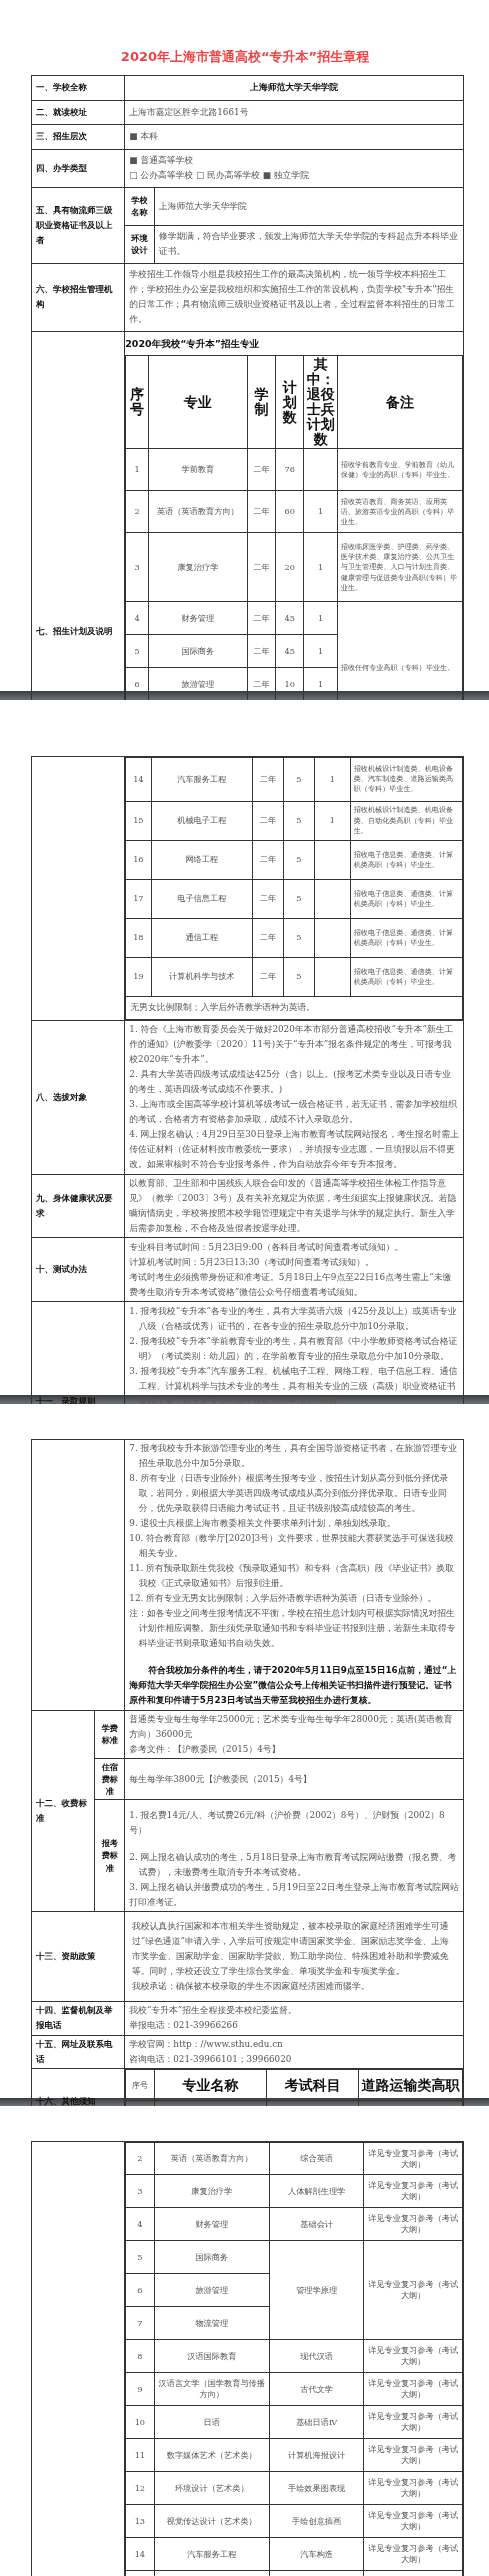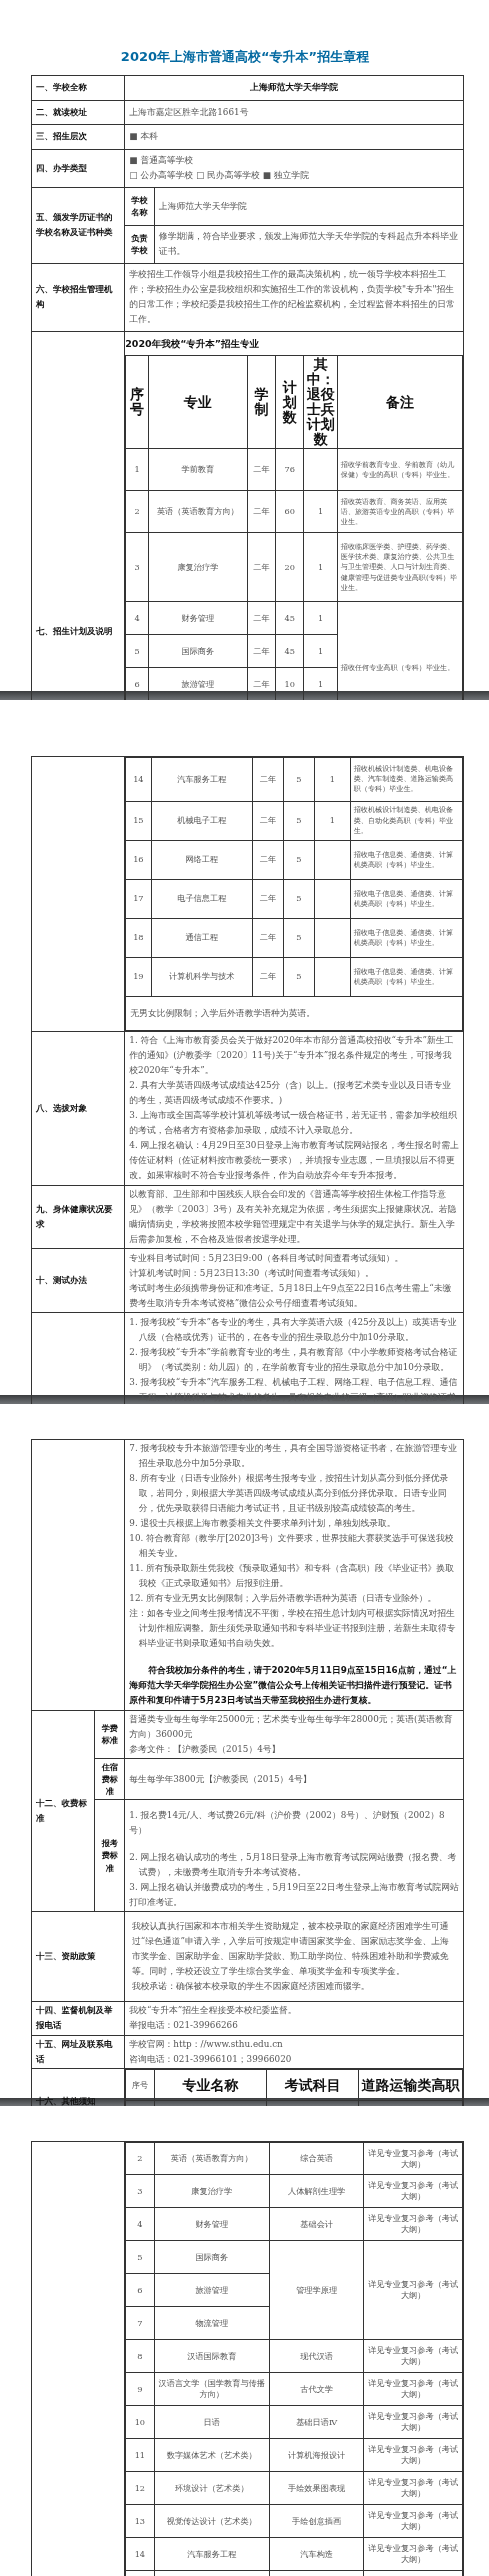--- a/index.html
+++ b/index.html
@@ -1,19 +1,19 @@
 <!DOCTYPE html>
 <html style="font-size:11px"><head>
 <meta charset="utf-8">
 <style>
   html, body { margin:0; padding:0; background:#ffffff; }
   body { width:490px; font-family:"DejaVu Serif", serif; color:#333; }
   .page { position:relative; background:#fff; }
   .sep { height:8.8px; background:linear-gradient(#3a3c3e,#5a5d60 60%,#6f7276); }
-  .doc-title { text-align:center; font-family:"DejaVu Sans", sans-serif; font-weight:bold; font-size:13px; color:#0369a1; padding-top:48px; height:27px; }
+  .doc-title { text-align:center; font-family:"DejaVu Sans", sans-serif; font-weight:bold; font-size:13px; color:#ef4444; padding-top:48px; height:27px; }
   table { border-collapse:collapse; }
   .main { margin-left:31px; width:433px; border:1px solid #222; }
   .main td { border:0.7px solid #333; vertical-align:middle; font-size:8.8px; line-height:15px; padding:1.4px 4.1px; color:#555; }
   .label { font-family:"DejaVu Sans", sans-serif; font-weight:bold; color:#111 !important; font-size:8.5px !important; width:84px; }
   .sublabel { font-family:"DejaVu Sans", sans-serif; font-weight:bold; color:#111 !important; font-size:8.2px !important; width:20.4px; text-align:center; line-height:12.2px !important; }
   .center { text-align:center; }
   .bold { font-weight:bold; color:#111 !important; font-family:"DejaVu Sans", sans-serif; }
   .inner { width:100%; border-collapse:collapse; }
   .inner td { font-size:8.2px; line-height:11px; padding:1.4px 2.7px; text-align:center; color:#555; }
   .inner td.note { text-align:left; font-size:7.1px; line-height:10.2px; }
@@ -43,31 +43,31 @@
       <td colspan="2">■ 本科</td>
     </tr>
     <tr style="height:38px">
       <td class="label">四、办学类型</td>
       <td colspan="2">
         <div>■ 普通高等学校</div>
         <div>□ 公办高等学校 □ 民办高等学校 ■ 独立学院</div>
       </td>
     </tr>
     <tr style="height:38px">
-      <td class="label" rowspan="2" style="width:54px">五、颁发学历证书的学校名称及证书种类</td>
+      <td class="label" rowspan="2" style="width:54px">五、具有物流师三级职业资格证书及以上者</td>
       <td class="sublabel">学校名称</td>
       <td>上海师范大学天华学院</td>
     </tr>
     <tr style="height:38px">
-      <td class="sublabel">负责学校</td>
+      <td class="sublabel">环境设计</td>
       <td>修学期满，符合毕业要求，颁发上海师范大学天华学院的专科起点升本科毕业证书。</td>
     </tr>
     <tr style="height:68px">
       <td class="label">六、学校招生管理机构</td>
-      <td colspan="2">学校招生工作领导小组是我校招生工作的最高决策机构，统一领导学校本科招生工作；学校招生办公室是我校组织和实施招生工作的常设机构，负责学校"专升本"招生的日常工作；学校纪委是我校招生工作的纪检监察机构，全过程监督本科招生的日常工作。</td>
+      <td colspan="2">学校招生工作领导小组是我校招生工作的最高决策机构，统一领导学校本科招生工作；学校招生办公室是我校组织和实施招生工作的常设机构，负责学校"专升本"招生的日常工作；具有物流师三级职业资格证书及以上者，全过程监督本科招生的日常工作。</td>
     </tr>
     <tr>
       <td class="label">七、招生计划及说明</td>
       <td colspan="2" class="cell-td">
         <div class="plan-title">2020年我校“专升本”招生专业</div>
         <table class="inner">
           <tbody>
                 <tr style="height:60px">
             <th style="width:19px">序号</th>
             <th style="width:95px">专业</th>
@@ -235,21 +235,21 @@
             <td class="note">招收电子信息类、通信类、计算机类高职（专科）毕业生。</td>
           </tr>
           <tr style="height:39px">
             <td>19</td>
             <td>计算机科学与技术</td>
             <td>二年</td>
             <td>5</td>
             <td></td>
             <td class="note">招收电子信息类、通信类、计算机类高职（专科）毕业生。</td>
           </tr>
-          <tr style="height:34px">
+          <tr style="height:23px">
             <td colspan="6" style="text-align:left;font-size:8.8px;padding-left:4.1px">无男女比例限制；入学后外语教学语种为英语。</td>
           </tr>
         </tbody>
             </table>
       </td>
     </tr>
     <tr>
       <td class="label">八、选拔对象</td>
       <td colspan="2">
         <div>1. 符合《上海市教育委员会关于做好2020年本市部分普通高校招收“专升本”新生工作的通知》(沪教委学〔2020〕11号)关于“专升本”报名条件规定的考生，可报考我校2020年“专升本”。</div>

